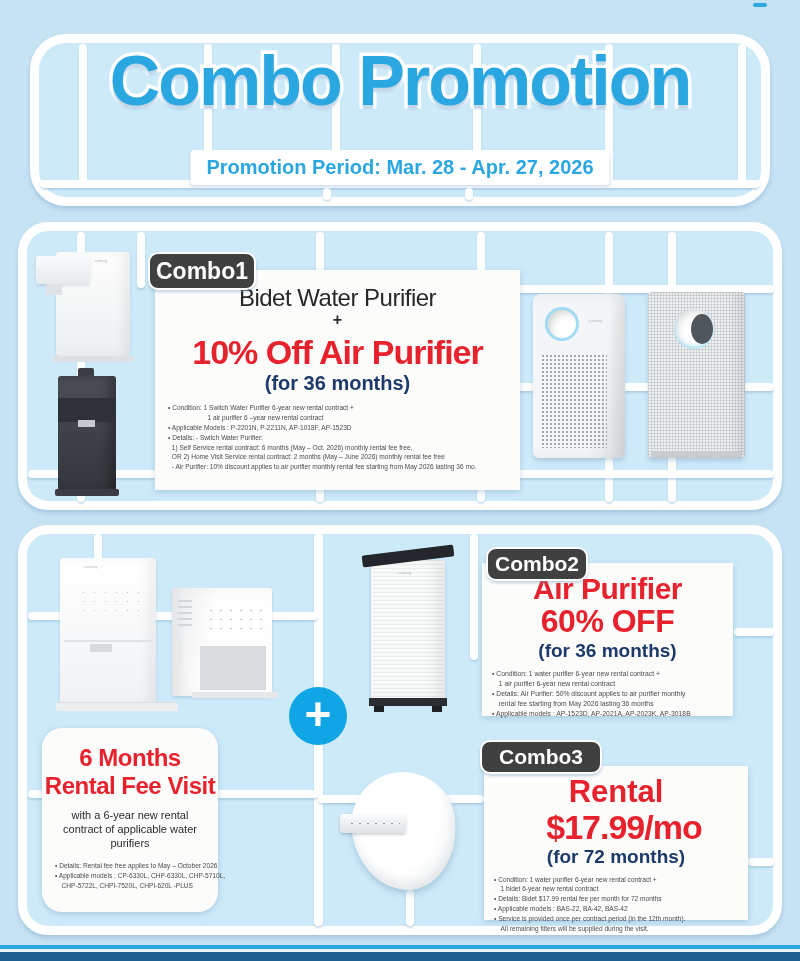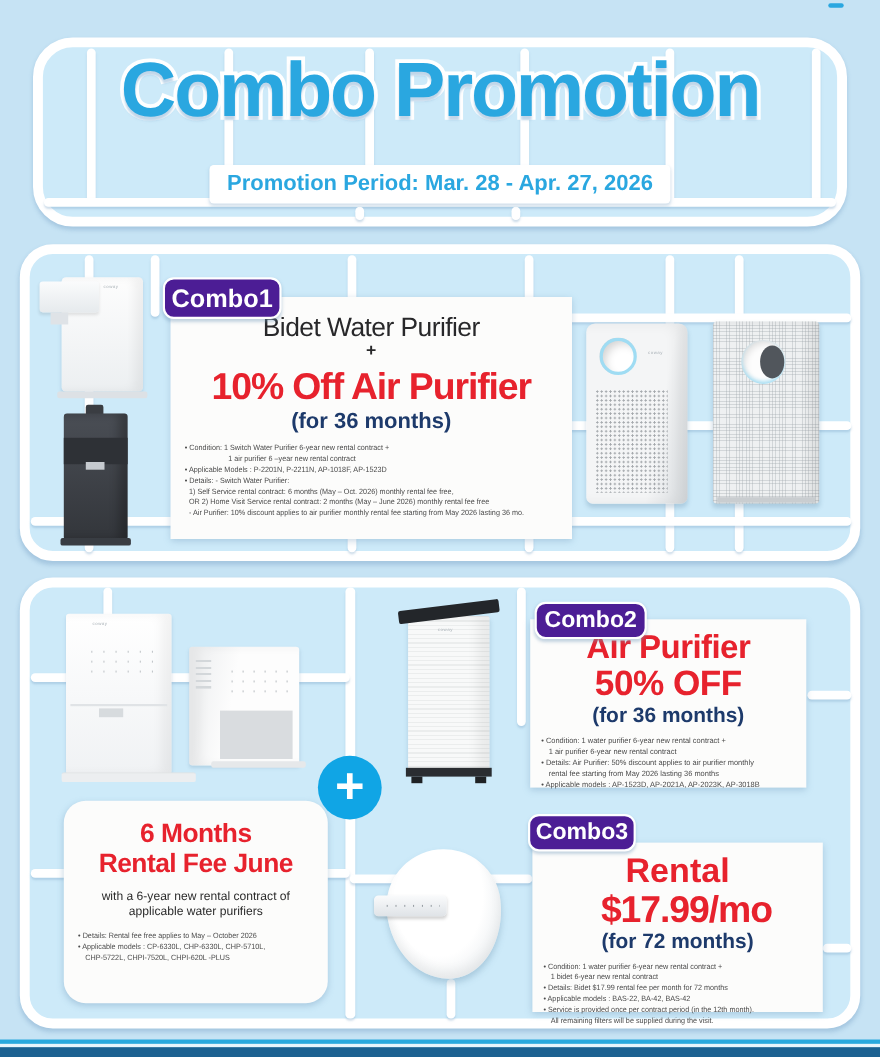--- a/index.html
+++ b/index.html
@@ -34,21 +34,21 @@
     position:absolute;left:50%;top:150px;transform:translateX(-50%);
     background:#fff;border-radius:4px;padding:6px 16px;white-space:nowrap;
     font-size:20px;font-weight:700;color:#2aa7e0;
     box-shadow:0 2px 3px rgba(120,160,195,.35);
     z-index:6;
   }
   .corner-dash{position:absolute;left:753px;top:3px;width:14px;height:4px;background:#2aa7e0;border-radius:2px;z-index:6;}
   
   .badge{
     position:absolute;z-index:4;box-sizing:border-box;
-    background:#4c1d95;color:#fff;border:2px solid #fff;border-radius:10px;
+    background:#404040;color:#fff;border:2px solid #fff;border-radius:10px;
     display:flex;align-items:center;justify-content:center;font-weight:700;
     box-shadow:0 2px 3px rgba(110,150,185,.4);
   }
   .card{
     position:absolute;z-index:3;box-sizing:border-box;
     background:#fcfcfb;box-shadow:0 2px 6px rgba(110,150,185,.38);
     text-align:center;
   }
   .red{color:#e7222d;}
   .navy{color:#1d3a6b;}
@@ -248,46 +248,46 @@
   <div class="brandmark" style="left:36px;top:24px;">coway</div>
 </div>
 
 <div class="product" style="left:348px;top:772px;width:108px;height:120px;">
   <div class="p-part bd-lid"></div>
   <div class="p-part bd-panel">
       <div class="bd-dots"></div>
     </div>
 </div>
 
-<div class="card" style="left:58px;top:728px;width:240px;height:184px;border-radius:20px;padding-top:16px;">
+<div class="card" style="left:42px;top:728px;width:176px;height:184px;border-radius:20px;padding-top:16px;">
   <div class="m6-head red">6 Months</div>
-  <div class="m6-head red">Rental Fee June</div>
+  <div class="m6-head red">Rental Fee Visit</div>
   <div class="m6-body" style="padding:0 12px;">with a 6-year new rental contract of applicable water purifiers</div>
   <div class="notes" style="margin:11px 0 0 13px;">
     <div class="nt">• Details: Rental fee free applies to May – October 2026</div>
     <div class="nt">• Applicable models : CP-6330L, CHP-6330L, CHP-5710L,</div>
     <div class="nt ind7">CHP-5722L, CHPI-7520L, CHPI-620L -PLUS</div>
   </div>
 </div>
 
 <div class="badge" style="left:486px;top:547px;width:102px;height:34px;font-size:21px;">Combo2</div>
 <div class="card" style="left:482px;top:563px;width:251px;height:153px;padding-top:8px;">
   <div class="c2-offer1 red">Air Purifier</div>
-  <div class="c2-offer2 red">50% OFF</div>
+  <div class="c2-offer2 red">60% OFF</div>
   <div class="c2-term navy">(for 36 months)</div>
   <div class="notes" style="margin:6px 0 0 10px;transform:scaleX(.97);">
     <div class="nt">• Condition: 1 water purifier 6-year new rental contract +</div>
     <div class="nt ind7">1 air purifier 6-year new rental contract</div>
     <div class="nt">• Details: Air Purifier: 50% discount applies to air purifier monthly</div>
     <div class="nt ind7">rental fee starting from May 2026 lasting 36 months</div>
     <div class="nt">• Applicable models : AP-1523D, AP-2021A, AP-2023K, AP-3018B</div>
   </div>
 </div>
 
-<div class="badge" style="left:480px;top:740px;width:98px;height:34px;font-size:21px;">Combo3</div>
+<div class="badge" style="left:480px;top:740px;width:122px;height:34px;font-size:21px;">Combo3</div>
 <div class="card" style="left:484px;top:766px;width:264px;height:154px;padding-top:8px;">
   <div class="c3-offer1 red">Rental</div>
   <div class="c3-offer2 red">$17.99/mo</div>
   <div class="c2-term navy">(for 72 months)</div>
   <div class="notes" style="margin:5px 0 0 10px;">
     <div class="nt">• Condition: 1 water purifier 6-year new rental contract +</div>
     <div class="nt ind7">1 bidet 6-year new rental contract</div>
     <div class="nt">• Details: Bidet $17.99 rental fee per month for 72 months</div>
     <div class="nt">• Applicable models : BAS-22, BA-42, BAS-42</div>
     <div class="nt">• Service is provided once per contract period (in the 12th month).</div>

